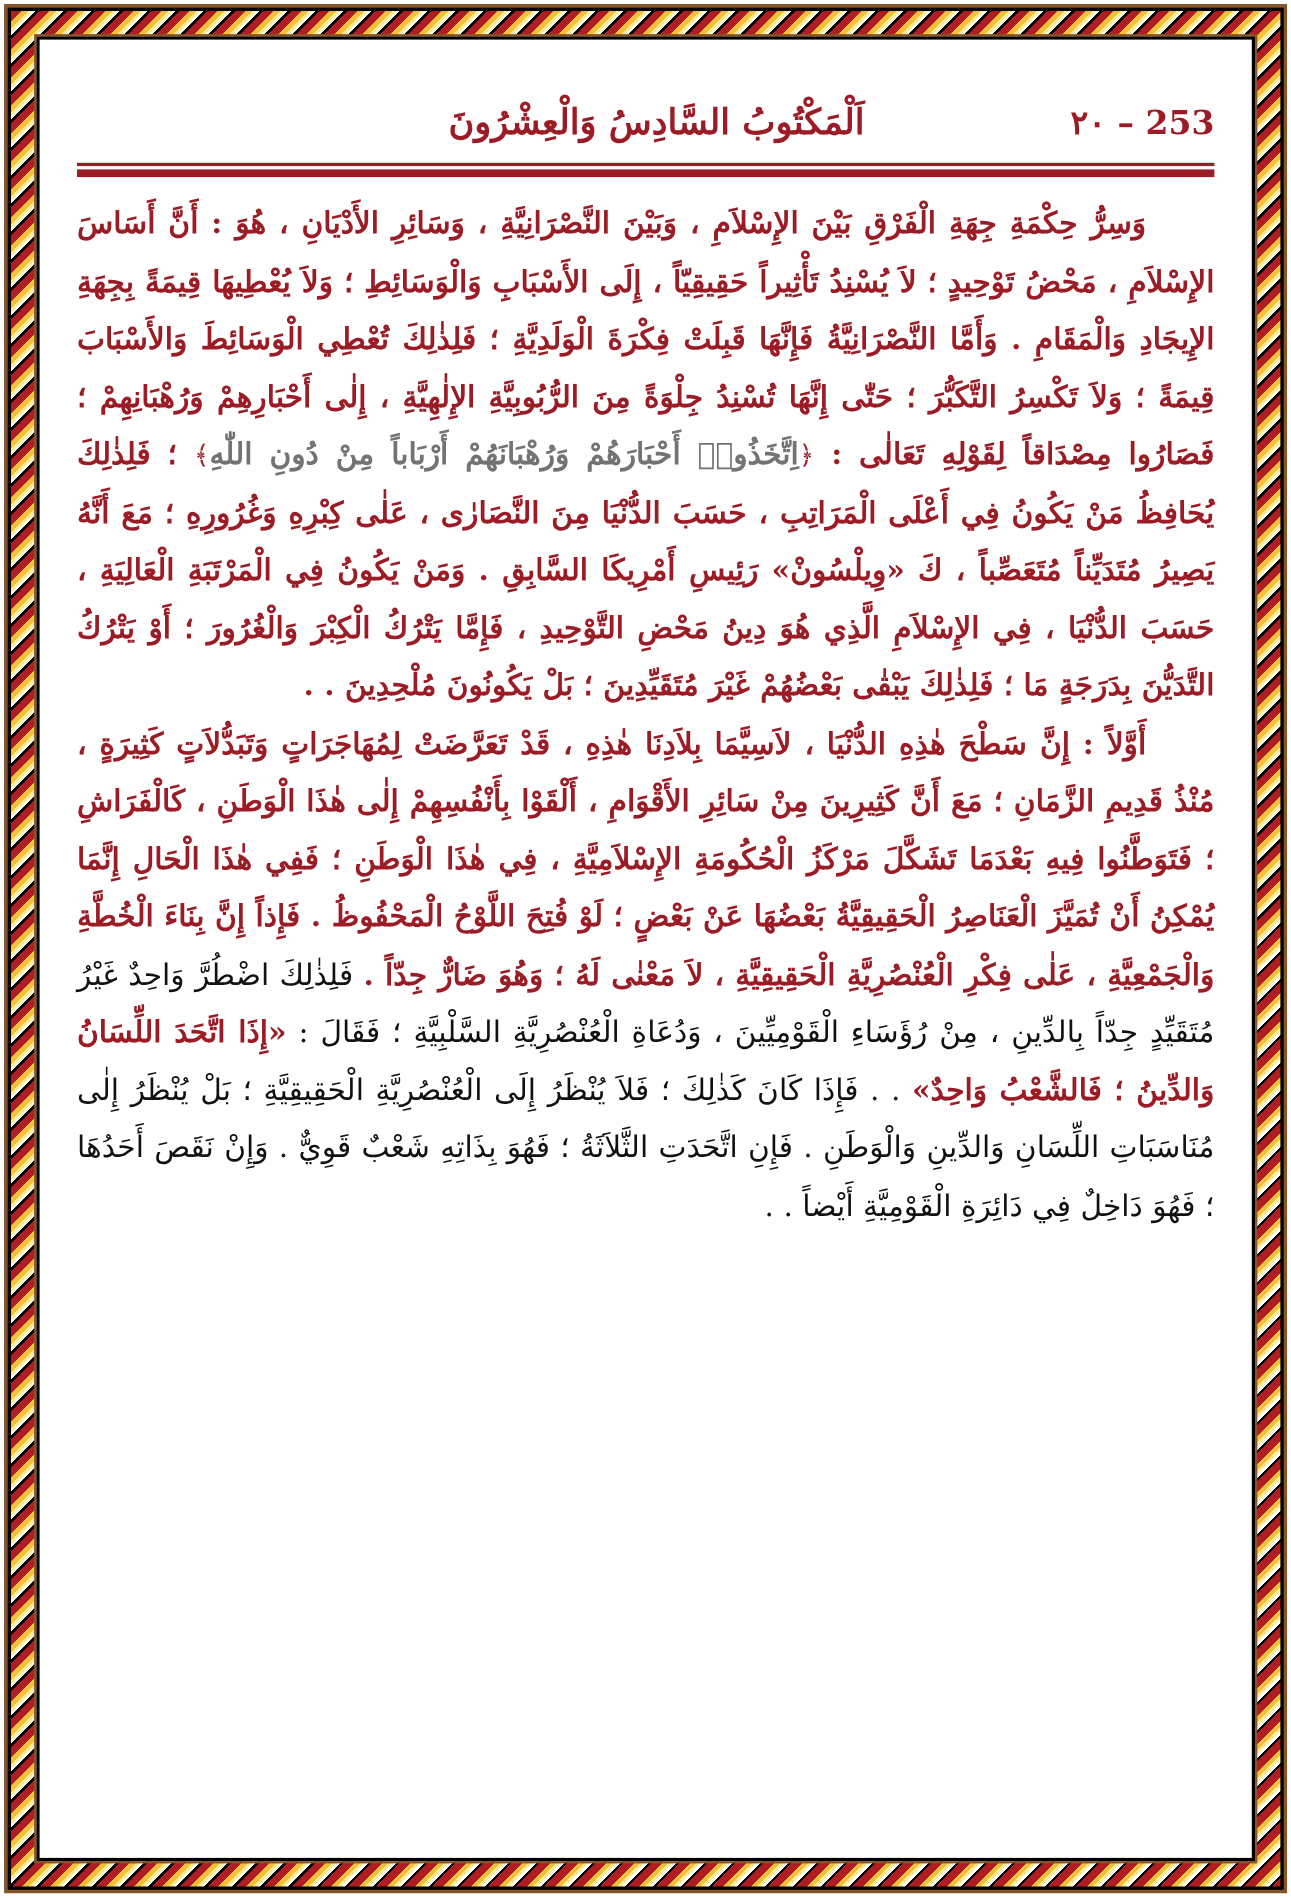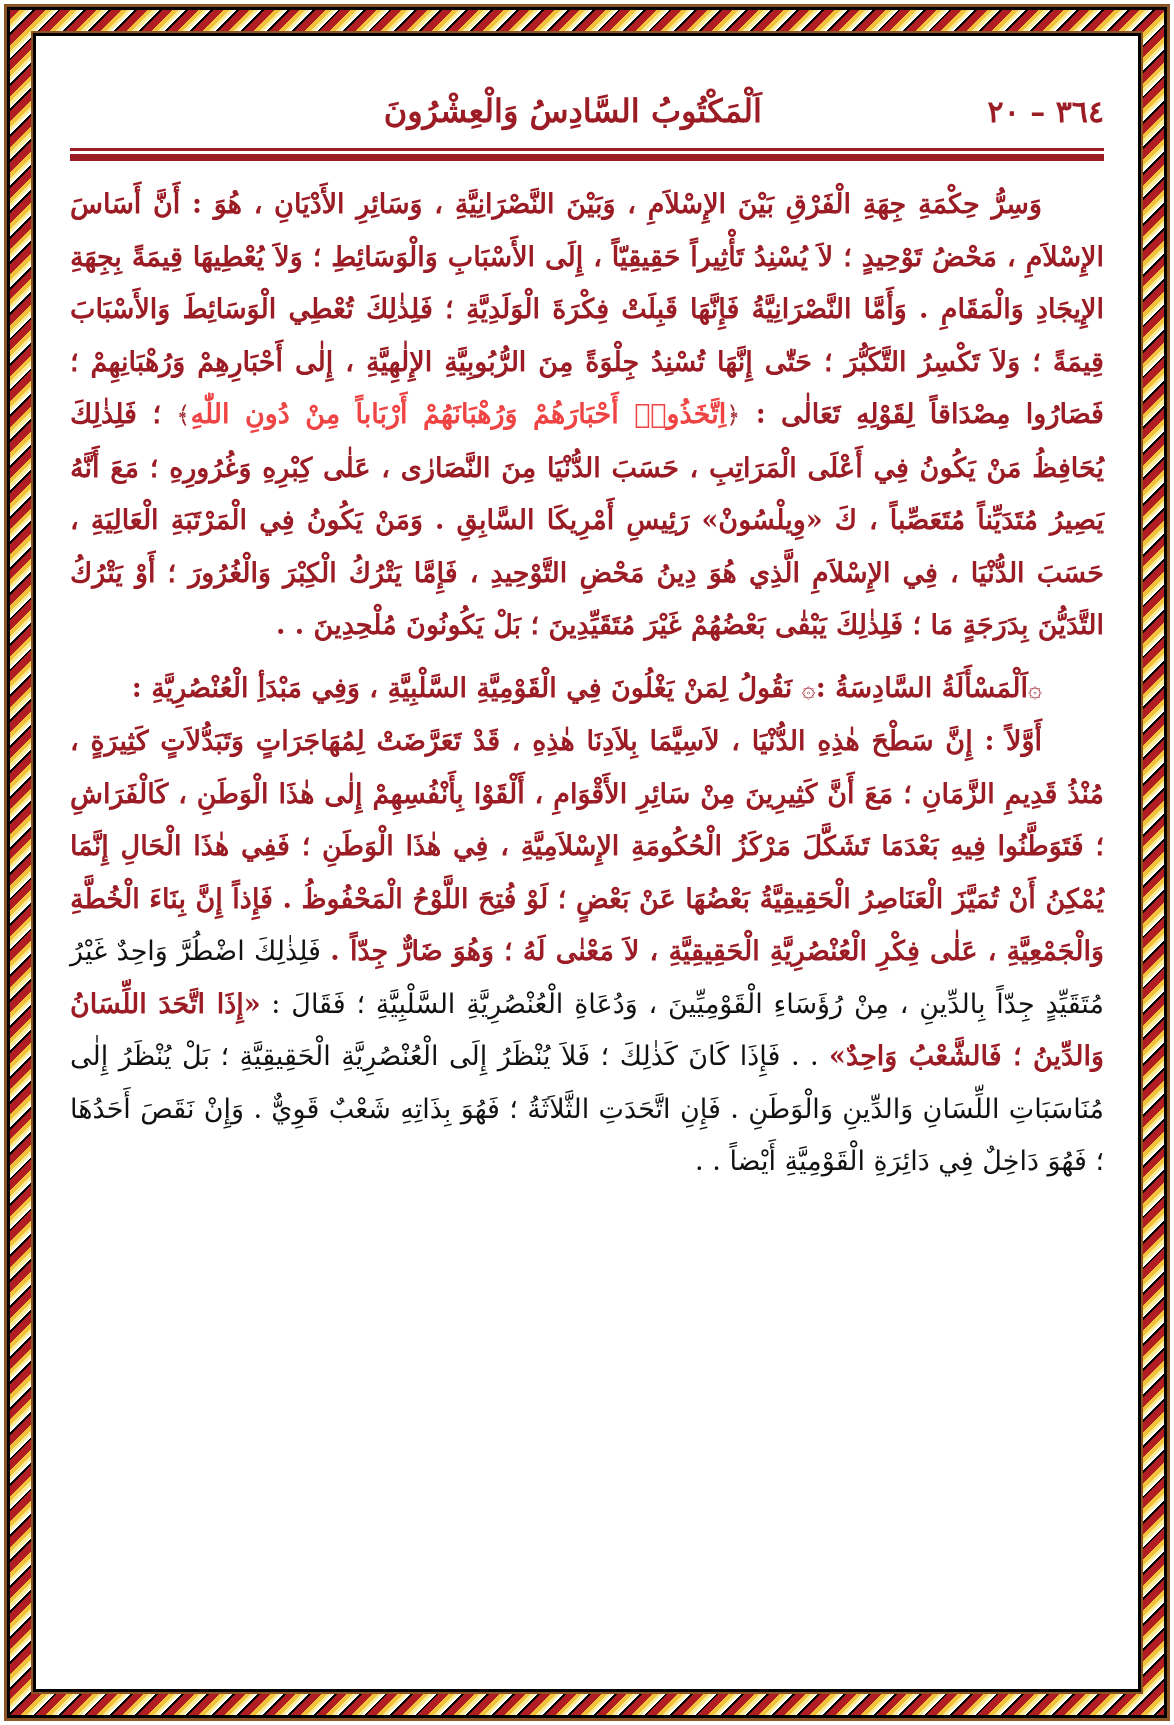--- a/index.html
+++ b/index.html
@@ -27,55 +27,54 @@
     font-family:"DejaVu Serif", serif;
   }
   .header {
     position:absolute; top:88px; left:0; right:0; height:48px;
     color:#9b1c25; font-weight:bold;
   }
   .page-number {
     position:absolute; right:0; top:6px; font-size:30px; letter-spacing:2px;
   }
   .chapter-title {
-    position:absolute; right:342px; top:4px; font-size:32px;
+    position:absolute; right:318px; top:4px; font-size:32px;
   }
   .rule-thin { position:absolute; top:148px; left:0; right:0; height:3px; background:#9b1c25; }
   .rule-thick { position:absolute; top:154px; left:0; right:0; height:7px; background:#9b1c25; }
   .body {
     position:absolute; top:178px; left:0; right:0;
     font-size:27px; line-height:52.5px; font-weight:bold;
     text-align:justify; text-align-last:right;
   }
   .p { margin:0; }
   .red { color:#9b1c25; }
-  .blue { color:#ef4444; }
+  .blue { color:#737373; }
   .black { color:#111111; font-weight:normal; }
   .black .red { font-weight:bold; }
   .indent { text-indent:62px; }
   .gap { margin-top:10px; }
   .orn { color:#9b1c25; font-weight:normal; font-size:24px; }
 </style>
 </head>
 <body>
 
 <div class="frame">
   <div class="braid"></div>
   <div class="inner-edge"></div>
 </div>
 
 <div class="page">
   <div class="header">
-    <span class="page-number">٣٦٤ – ٢٠</span>
+    <span class="page-number">253 – ٢٠</span>
     <span class="chapter-title">اَلْمَكْتُوبُ السَّادِسُ وَالْعِشْرُونَ</span>
   </div>
   <div class="rule-thin"></div>
   <div class="rule-thick"></div>
 
   <div class="body">
     <p class="p red indent"><span>وَسِرُّ حِكْمَةِ جِهَةِ الْفَرْقِ بَيْنَ الإِسْلاَمِ ، وَبَيْنَ النَّصْرَانِيَّةِ ، وَسَائِرِ الأَدْيَانِ ، هُوَ : أَنَّ أَسَاسَ الإِسْلاَمِ ، مَحْضُ تَوْحِيدٍ ؛ لاَ يُسْنِدُ تَأْثِيراً حَقِيقِيّاً ، إِلَى الأَسْبَابِ وَالْوَسَائِطِ ؛ وَلاَ يُعْطِيهَا قِيمَةً بِجِهَةِ الإِيجَادِ وَالْمَقَامِ . وَأَمَّا النَّصْرَانِيَّةُ فَإِنَّهَا قَبِلَتْ فِكْرَةَ الْوَلَدِيَّةِ ؛ فَلِذٰلِكَ تُعْطِي الْوَسَائِطَ وَالأَسْبَابَ قِيمَةً ؛ وَلاَ تَكْسِرُ التَّكَبُّرَ ؛ حَتّٰى إِنَّهَا تُسْنِدُ جِلْوَةً مِنَ الرُّبُوبِيَّةِ الإِلٰهِيَّةِ ، إِلٰى أَحْبَارِهِمْ وَرُهْبَانِهِمْ ؛ فَصَارُوا مِصْدَاقاً لِقَوْلِهِ تَعَالٰى : </span><span class="orn">﴿</span><span class="blue">اِتَّخَذُوا۟ أَحْبَارَهُمْ وَرُهْبَانَهُمْ أَرْبَاباً مِنْ دُونِ اللّٰهِ</span><span class="orn">﴾</span><span> ؛ فَلِذٰلِكَ يُحَافِظُ مَنْ يَكُونُ فِي أَعْلَى الْمَرَاتِبِ ، حَسَبَ الدُّنْيَا مِنَ النَّصَارٰى ، عَلٰى كِبْرِهِ وَغُرُورِهِ ؛ مَعَ أَنَّهُ يَصِيرُ مُتَدَيِّناً مُتَعَصِّباً ، كَ «وِيلْسُونْ» رَئِيسِ أَمْرِيكَا السَّابِقِ . وَمَنْ يَكُونُ فِي الْمَرْتَبَةِ الْعَالِيَةِ ، حَسَبَ الدُّنْيَا ، فِي الإِسْلاَمِ الَّذِي هُوَ دِينُ مَحْضِ التَّوْحِيدِ ، فَإِمَّا يَتْرُكُ الْكِبْرَ وَالْغُرُورَ ؛ أَوْ يَتْرُكُ التَّدَيُّنَ بِدَرَجَةٍ مَا ؛ فَلِذٰلِكَ يَبْقٰى بَعْضُهُمْ غَيْرَ مُتَقَيِّدِينَ ؛ بَلْ يَكُونُونَ مُلْحِدِينَ . .</span></p>
 
-    <p class="p red indent gap"><span class="orn">۞</span><span>اَلْمَسْأَلَةُ السَّادِسَةُ :</span><span class="orn">۞</span><span> نَقُولُ لِمَنْ يَغْلُونَ فِي الْقَوْمِيَّةِ السَّلْبِيَّةِ ، وَفِي مَبْدَأِ الْعُنْصُرِيَّةِ :</span></p>
 
     <p class="p red indent"><span>أَوَّلاً : إِنَّ سَطْحَ هٰذِهِ الدُّنْيَا ، لاَسِيَّمَا بِلاَدِنَا هٰذِهِ ، قَدْ تَعَرَّضَتْ لِمُهَاجَرَاتٍ وَتَبَدُّلاَتٍ كَثِيرَةٍ ، مُنْذُ قَدِيمِ الزَّمَانِ ؛ مَعَ أَنَّ كَثِيرِينَ مِنْ سَائِرِ الأَقْوَامِ ، أَلْقَوْا بِأَنْفُسِهِمْ إِلٰى هٰذَا الْوَطَنِ ، كَالْفَرَاشِ ؛ فَتَوَطَّنُوا فِيهِ بَعْدَمَا تَشَكَّلَ مَرْكَزُ الْحُكُومَةِ الإِسْلاَمِيَّةِ ، فِي هٰذَا الْوَطَنِ ؛ فَفِي هٰذَا الْحَالِ إِنَّمَا يُمْكِنُ أَنْ تُمَيَّزَ الْعَنَاصِرُ الْحَقِيقِيَّةُ بَعْضُهَا عَنْ بَعْضٍ ؛ لَوْ فُتِحَ اللَّوْحُ الْمَحْفُوظُ . فَإِذاً إِنَّ بِنَاءَ الْخُطَّةِ وَالْجَمْعِيَّةِ ، عَلٰى فِكْرِ الْعُنْصُرِيَّةِ الْحَقِيقِيَّةِ ، لاَ مَعْنٰى لَهُ ؛ وَهُوَ ضَارٌّ جِدّاً .</span><span class="black"><span> فَلِذٰلِكَ اضْطُرَّ وَاحِدٌ غَيْرُ مُتَقَيِّدٍ جِدّاً بِالدِّينِ ، مِنْ رُؤَسَاءِ الْقَوْمِيِّينَ ، وَدُعَاةِ الْعُنْصُرِيَّةِ السَّلْبِيَّةِ ؛ فَقَالَ : </span><span class="red">«إِذَا اتَّحَدَ اللِّسَانُ وَالدِّينُ ؛ فَالشَّعْبُ وَاحِدٌ»</span><span> . . فَإِذَا كَانَ كَذٰلِكَ ؛ فَلاَ يُنْظَرُ إِلَى الْعُنْصُرِيَّةِ الْحَقِيقِيَّةِ ؛ بَلْ يُنْظَرُ إِلٰى مُنَاسَبَاتِ اللِّسَانِ وَالدِّينِ وَالْوَطَنِ . فَإِنِ اتَّحَدَتِ الثَّلاَثَةُ ؛ فَهُوَ بِذَاتِهِ شَعْبٌ قَوِيٌّ . وَإِنْ نَقَصَ أَحَدُهَا ؛ فَهُوَ دَاخِلٌ فِي دَائِرَةِ الْقَوْمِيَّةِ أَيْضاً . .</span></span></p>
 
   </div>
 </div>
 
 </body></html>

